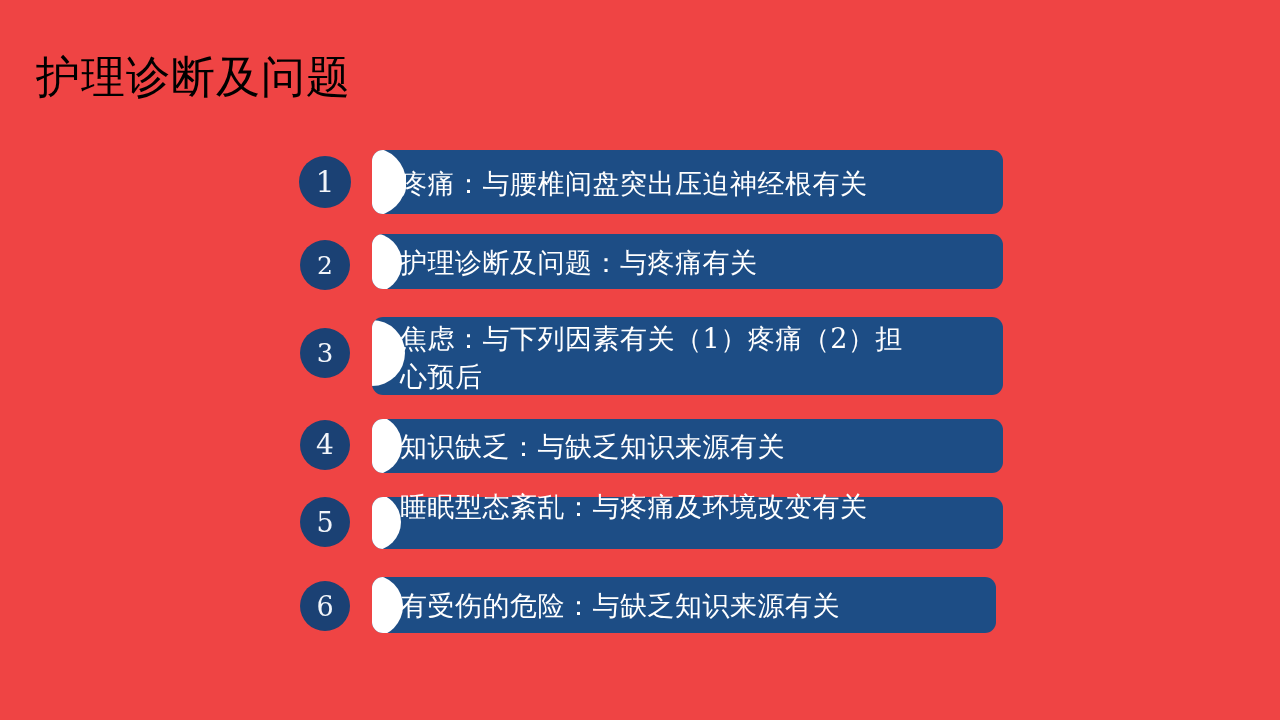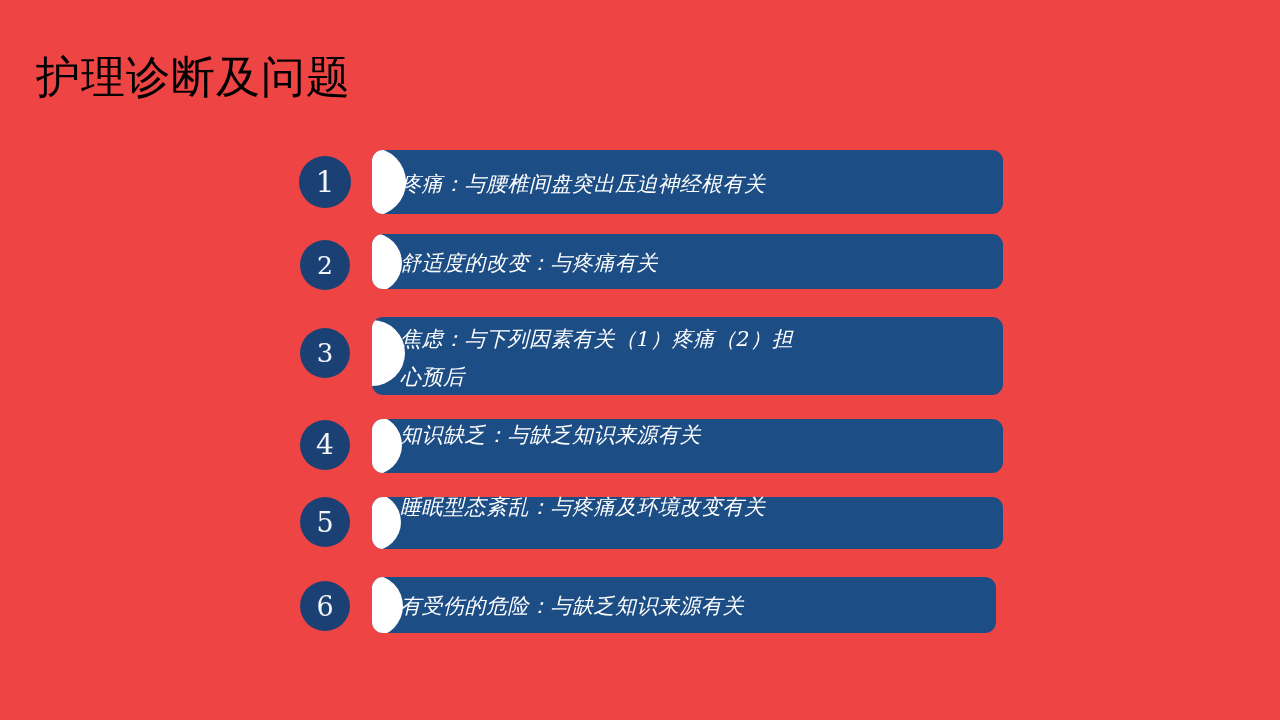--- a/index.html
+++ b/index.html
@@ -68,26 +68,25 @@
     background: #ffffff;
     border-radius: 50%;
     pointer-events: none;
   }
 
   
   .item-text {
     position: absolute;
     color: #ffffff;
     font-family: "DejaVu Serif", "Liberation Serif", serif;
-    font-size: 21px;
+    font-size: 27px;
     line-height: 38px;
     letter-spacing: 0.5px;
     white-space: pre-line;
     z-index: 3;
-    font-style: italic;
   }
 
   
   .item-badge {
     position: absolute;
     background: #1b4174;
     border-radius: 50%;
     z-index: 4;
     display: flex;
     align-items: center;
@@ -117,42 +116,42 @@
       <div class="item-text" style="left: 400px; top: 165px; width: 595px; color: rgb(255, 255, 255);">疼痛：与腰椎间盘突出压迫神经根有关</div>
       <div class="item-badge" style="width: 52px; height: 52px; left: 299px; top: 156px; background: rgb(27, 65, 116);">
         <span class="item-badge-number" style="font-size: 30px;">1</span>
       </div>
     </div>
 
     <div class="list-item">
       <div class="item-bar" style="left: 372px; top: 234px; width: 631px; height: 55px; background: rgb(29, 77, 133);">
         <div class="item-bar-notch" style="width: 60px; height: 60px; left: -30px; top: -1px;"></div>
       </div>
-      <div class="item-text" style="left: 400px; top: 244px; width: 595px; color: rgb(255, 255, 255);">舒适度的改变：与疼痛有关</div>
+      <div class="item-text" style="left: 400px; top: 244px; width: 595px; color: rgb(255, 255, 255);">护理诊断及问题：与疼痛有关</div>
       <div class="item-badge" style="width: 50px; height: 50px; left: 300px; top: 240px; background: rgb(27, 65, 116);">
         <span class="item-badge-number" style="font-size: 25px;">2</span>
       </div>
     </div>
 
     <div class="list-item">
       <div class="item-bar" style="left: 372px; top: 317px; width: 631px; height: 78px; background: rgb(29, 77, 133);">
         <div class="item-bar-notch" style="width: 66px; height: 66px; left: -33px; top: 3px;"></div>
       </div>
       <div class="item-text" style="left: 400px; top: 320px; width: 595px; color: rgb(255, 255, 255);">焦虑：与下列因素有关（1）疼痛（2）担
 心预后</div>
       <div class="item-badge" style="width: 50px; height: 50px; left: 300px; top: 328px; background: rgb(27, 65, 116);">
         <span class="item-badge-number" style="font-size: 26px;">3</span>
       </div>
     </div>
 
     <div class="list-item">
       <div class="item-bar" style="left: 372px; top: 419px; width: 631px; height: 54px; background: rgb(29, 77, 133);">
         <div class="item-bar-notch" style="width: 60px; height: 60px; left: -30px; top: -4px;"></div>
       </div>
-      <div class="item-text" style="left: 400px; top: 416px; width: 595px; color: rgb(255, 255, 255);">知识缺乏：与缺乏知识来源有关</div>
+      <div class="item-text" style="left: 400px; top: 428px; width: 595px; color: rgb(255, 255, 255);">知识缺乏：与缺乏知识来源有关</div>
       <div class="item-badge" style="width: 50px; height: 50px; left: 300px; top: 420px; background: rgb(27, 65, 116);">
         <span class="item-badge-number" style="font-size: 28px;">4</span>
       </div>
     </div>
 
     <div class="list-item">
       <div class="item-bar" style="left: 372px; top: 497px; width: 631px; height: 52px; background: rgb(29, 77, 133);">
         <div class="item-bar-notch" style="width: 58px; height: 58px; left: -29px; top: -4px;"></div>
       </div>
       <div class="item-text" style="left: 400px; top: 488px; width: 595px; color: rgb(255, 255, 255);">睡眠型态紊乱：与疼痛及环境改变有关</div>

